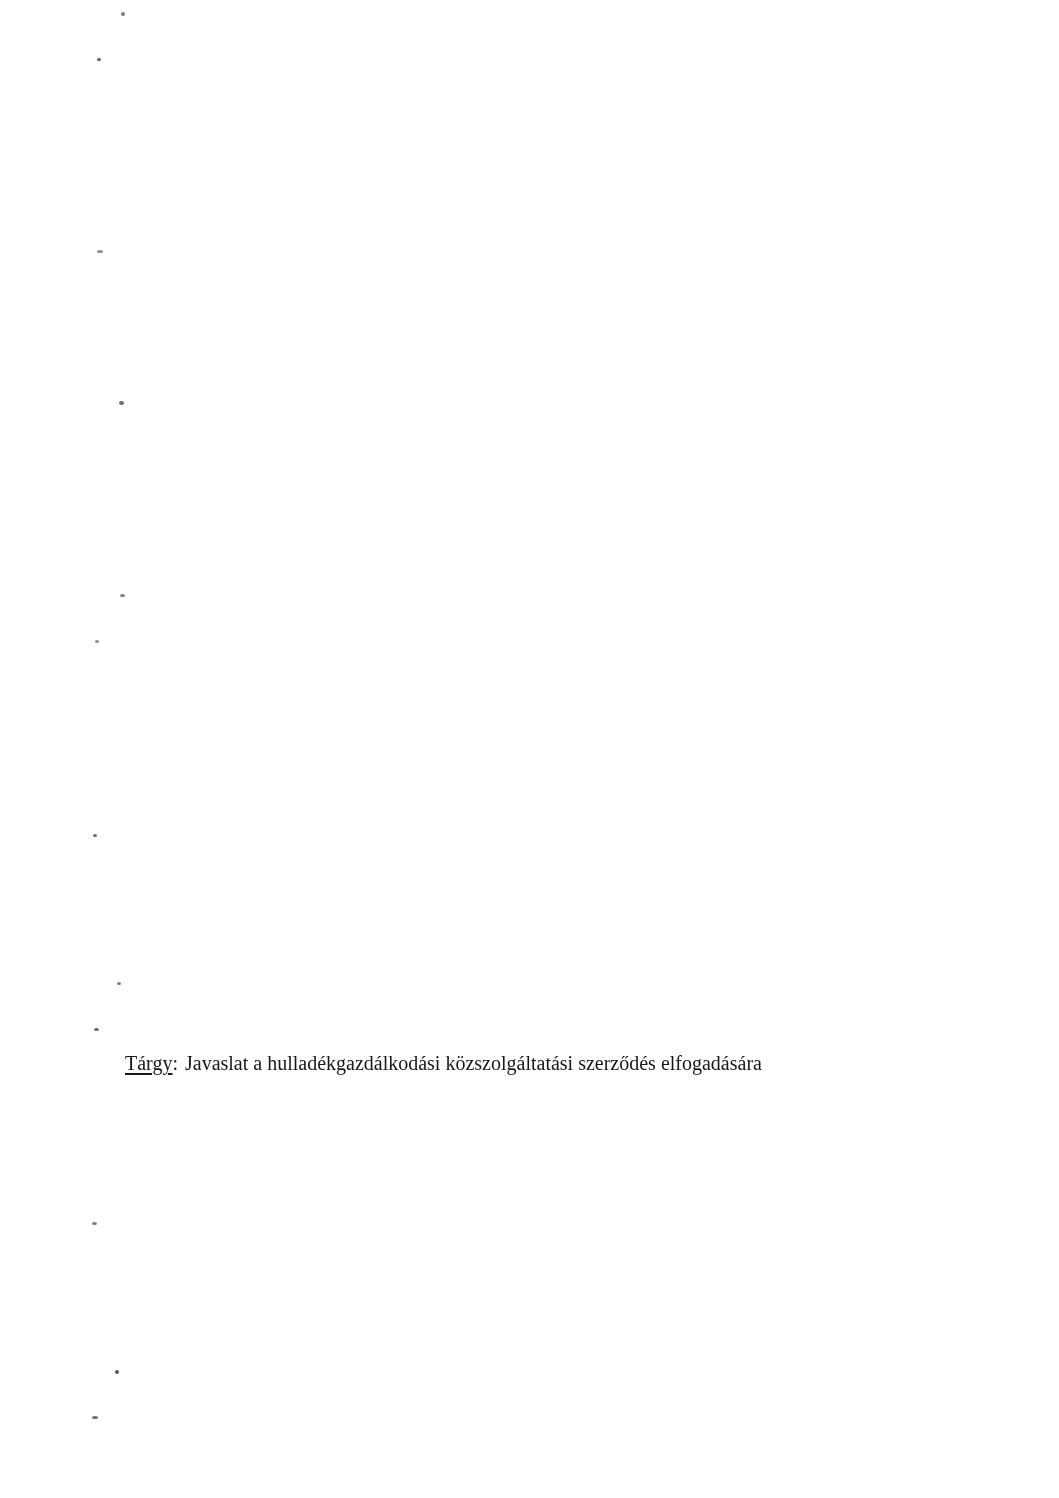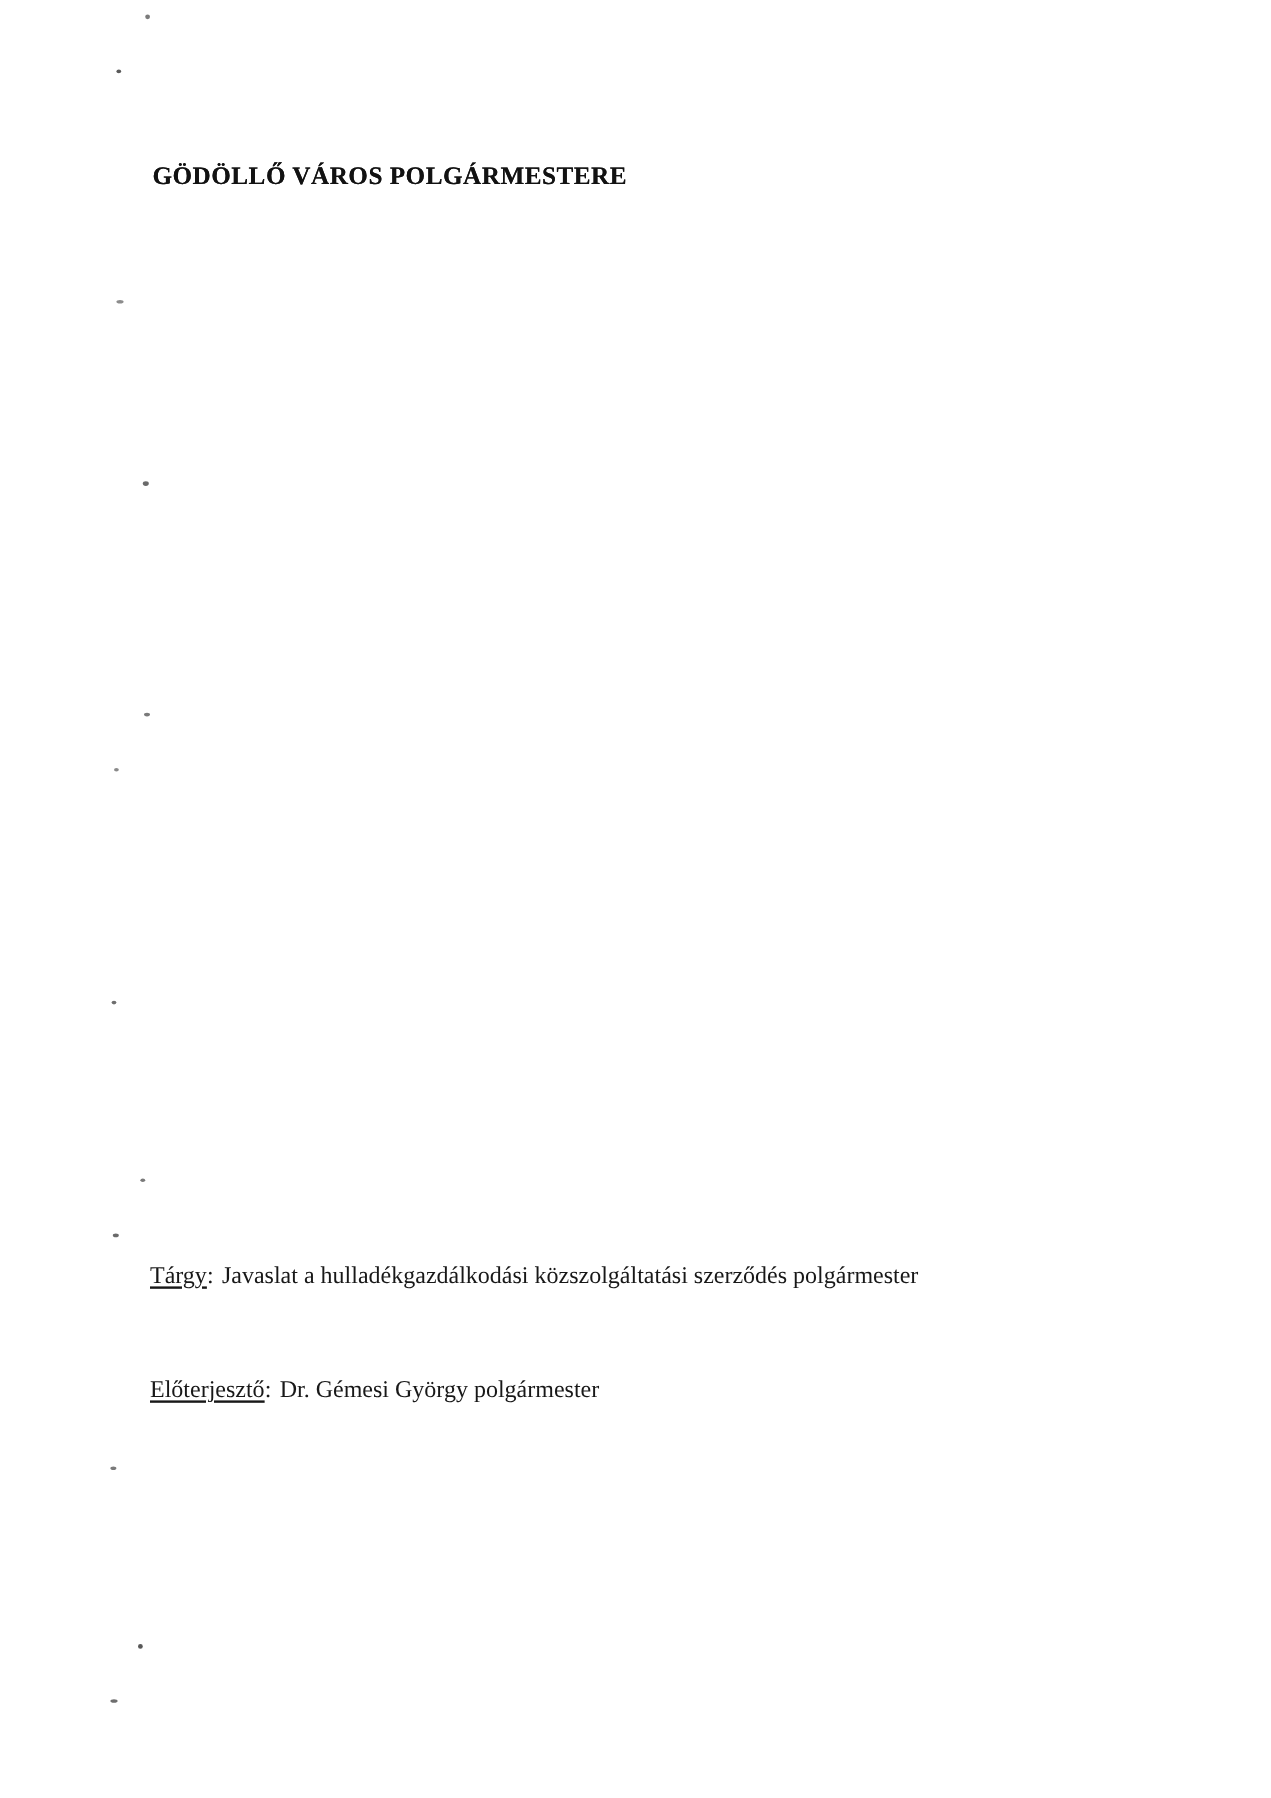--- a/index.html
+++ b/index.html
@@ -58,30 +58,26 @@
     position: absolute;
     border-radius: 50%;
     filter: blur(0.4px);
   }
 </style>
 </head>
 <body>
 
 <div class="page">
 
-  <div class="doc-header">GÖDÖLLŐ VÁROS POLGÁRMESTERE</div>
 
 
   <div class="field-line subject">
-    <span class="field-label">Tárgy</span><span>:</span><span class="field-value">Javaslat a hulladékgazdálkodási közszolgáltatási szerződés polgármester</span>
+    <span class="field-label">Tárgy</span><span>:</span><span class="field-value">Javaslat a hulladékgazdálkodási közszolgáltatási szerződés elfogadására</span>
   </div>
 
-  <div class="field-line presenter">
-    <span class="field-label">Előterjesztő</span><span>:</span><span class="field-value">Dr. Gémesi György polgármester</span>
-  </div>
 
   <div class="speckle" style="left:121px; top:12px;  width:4px; height:4px; background:#7b7b7b;"></div>
   <div class="speckle" style="left:97px;  top:58px;  width:4px; height:3px; background:#5a5a5a;"></div>
   <div class="speckle" style="left:97px;  top:250px; width:6px; height:3px; background:#8c8c8c;"></div>
   <div class="speckle" style="left:119px; top:401px; width:5px; height:4px; background:#6a6a6a;"></div>
   <div class="speckle" style="left:120px; top:594px; width:5px; height:3px; background:#7a7a7a;"></div>
   <div class="speckle" style="left:95px;  top:640px; width:4px; height:3px; background:#8a8a8a;"></div>
   <div class="speckle" style="left:93px;  top:834px; width:4px; height:3px; background:#6e6e6e;"></div>
   <div class="speckle" style="left:117px; top:982px; width:4px; height:3px; background:#7a7a7a;"></div>
   <div class="speckle" style="left:94px;  top:1028px;width:5px; height:3px; background:#6a6a6a;"></div>

